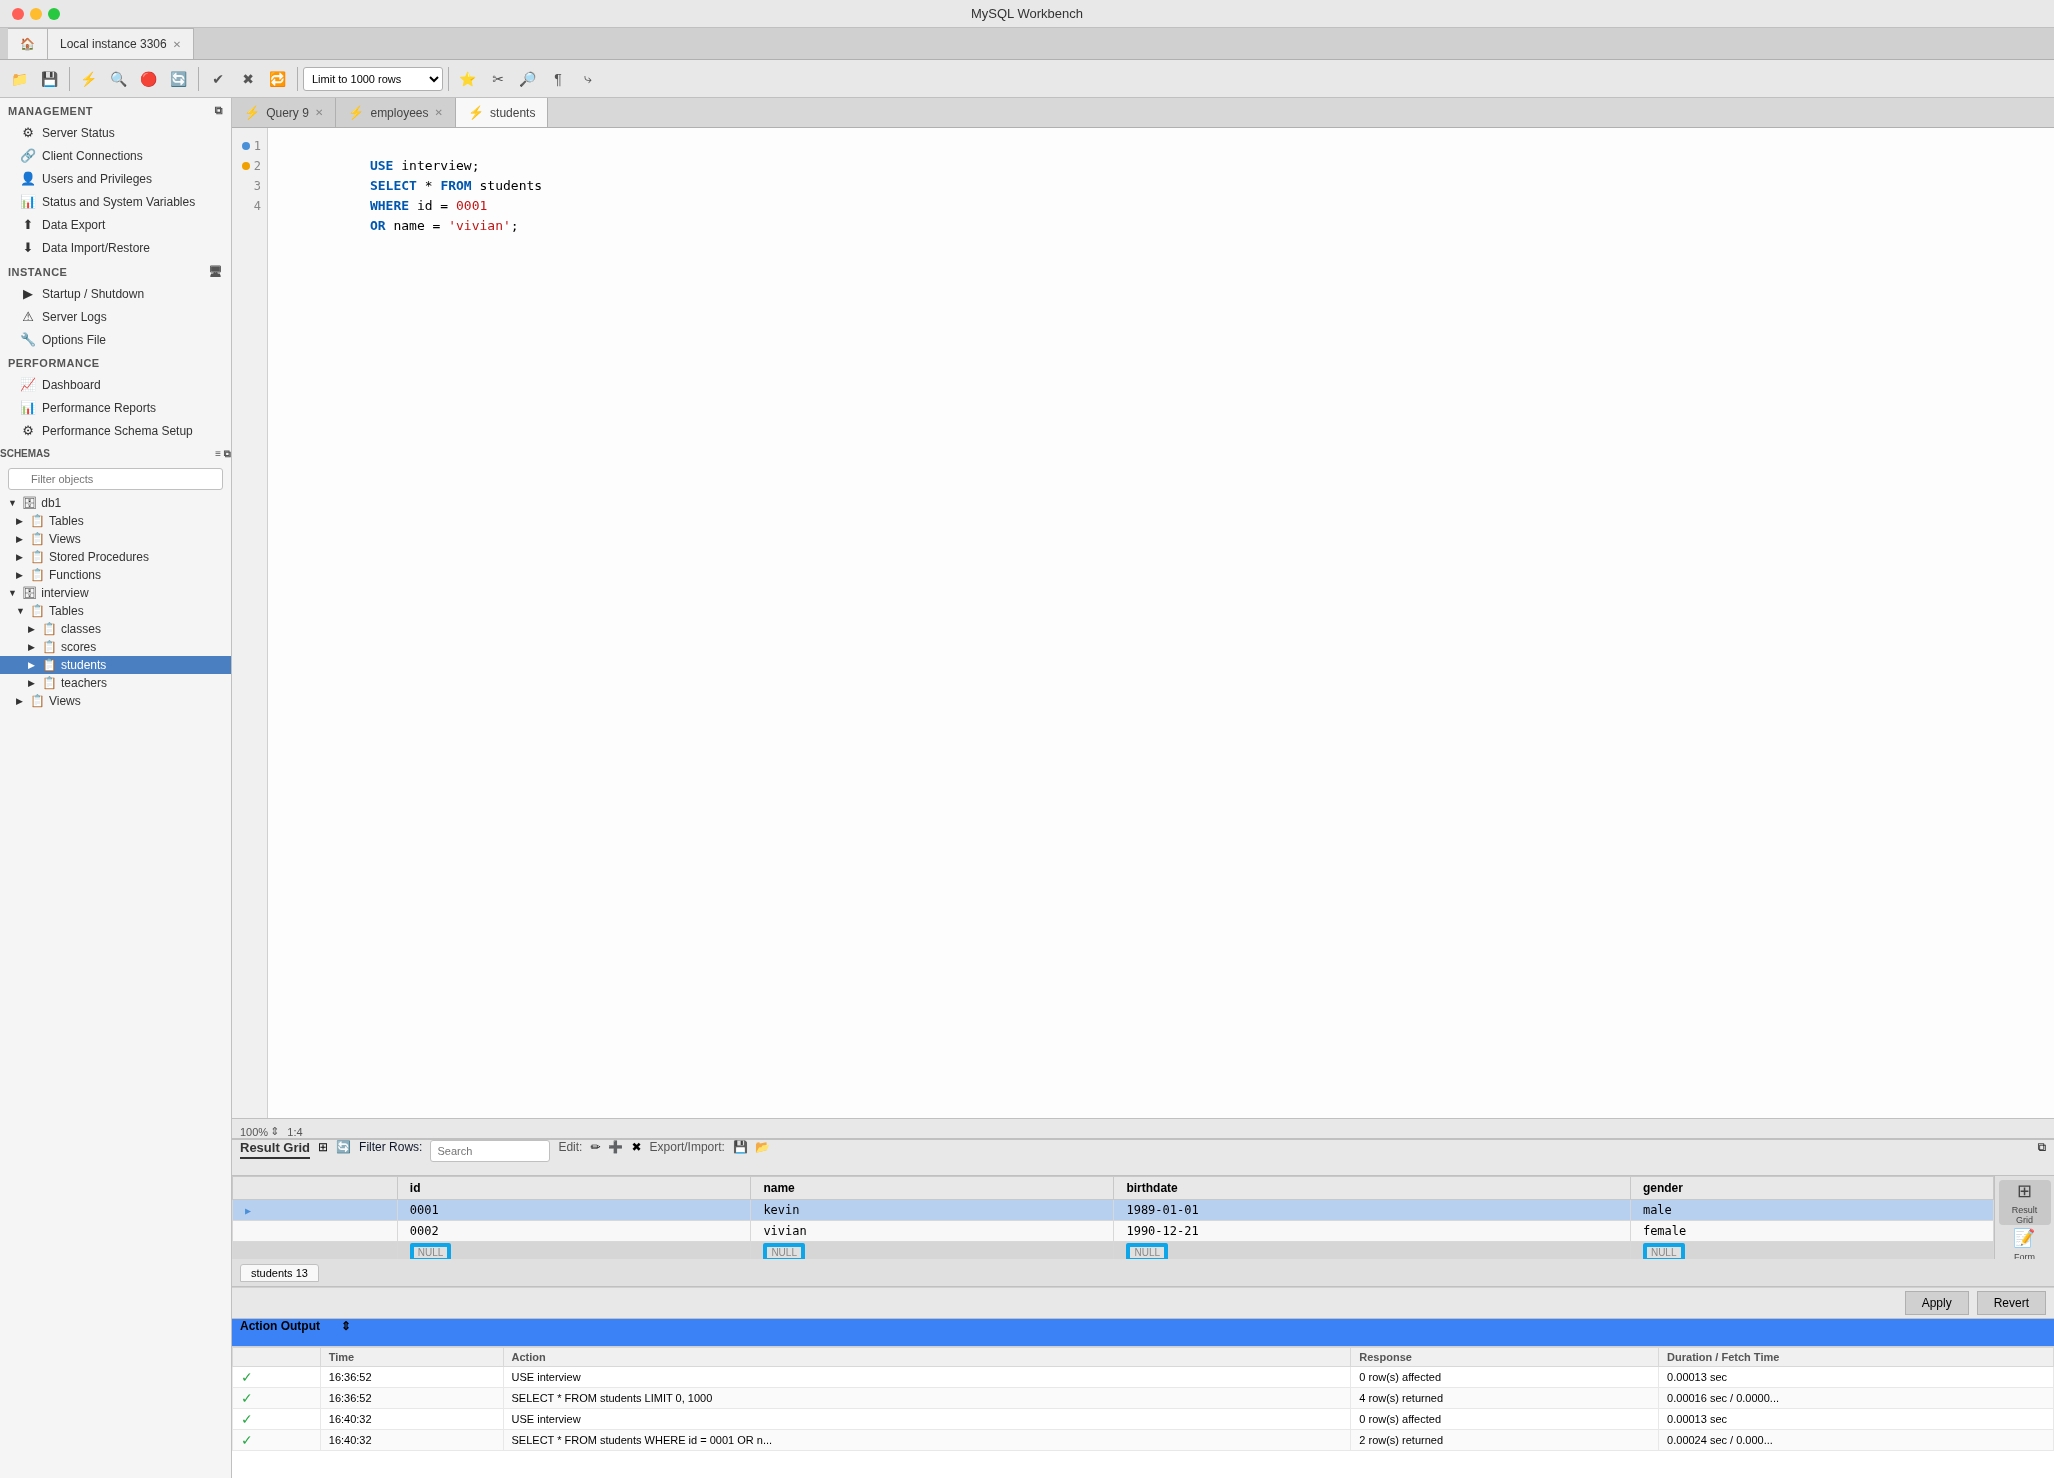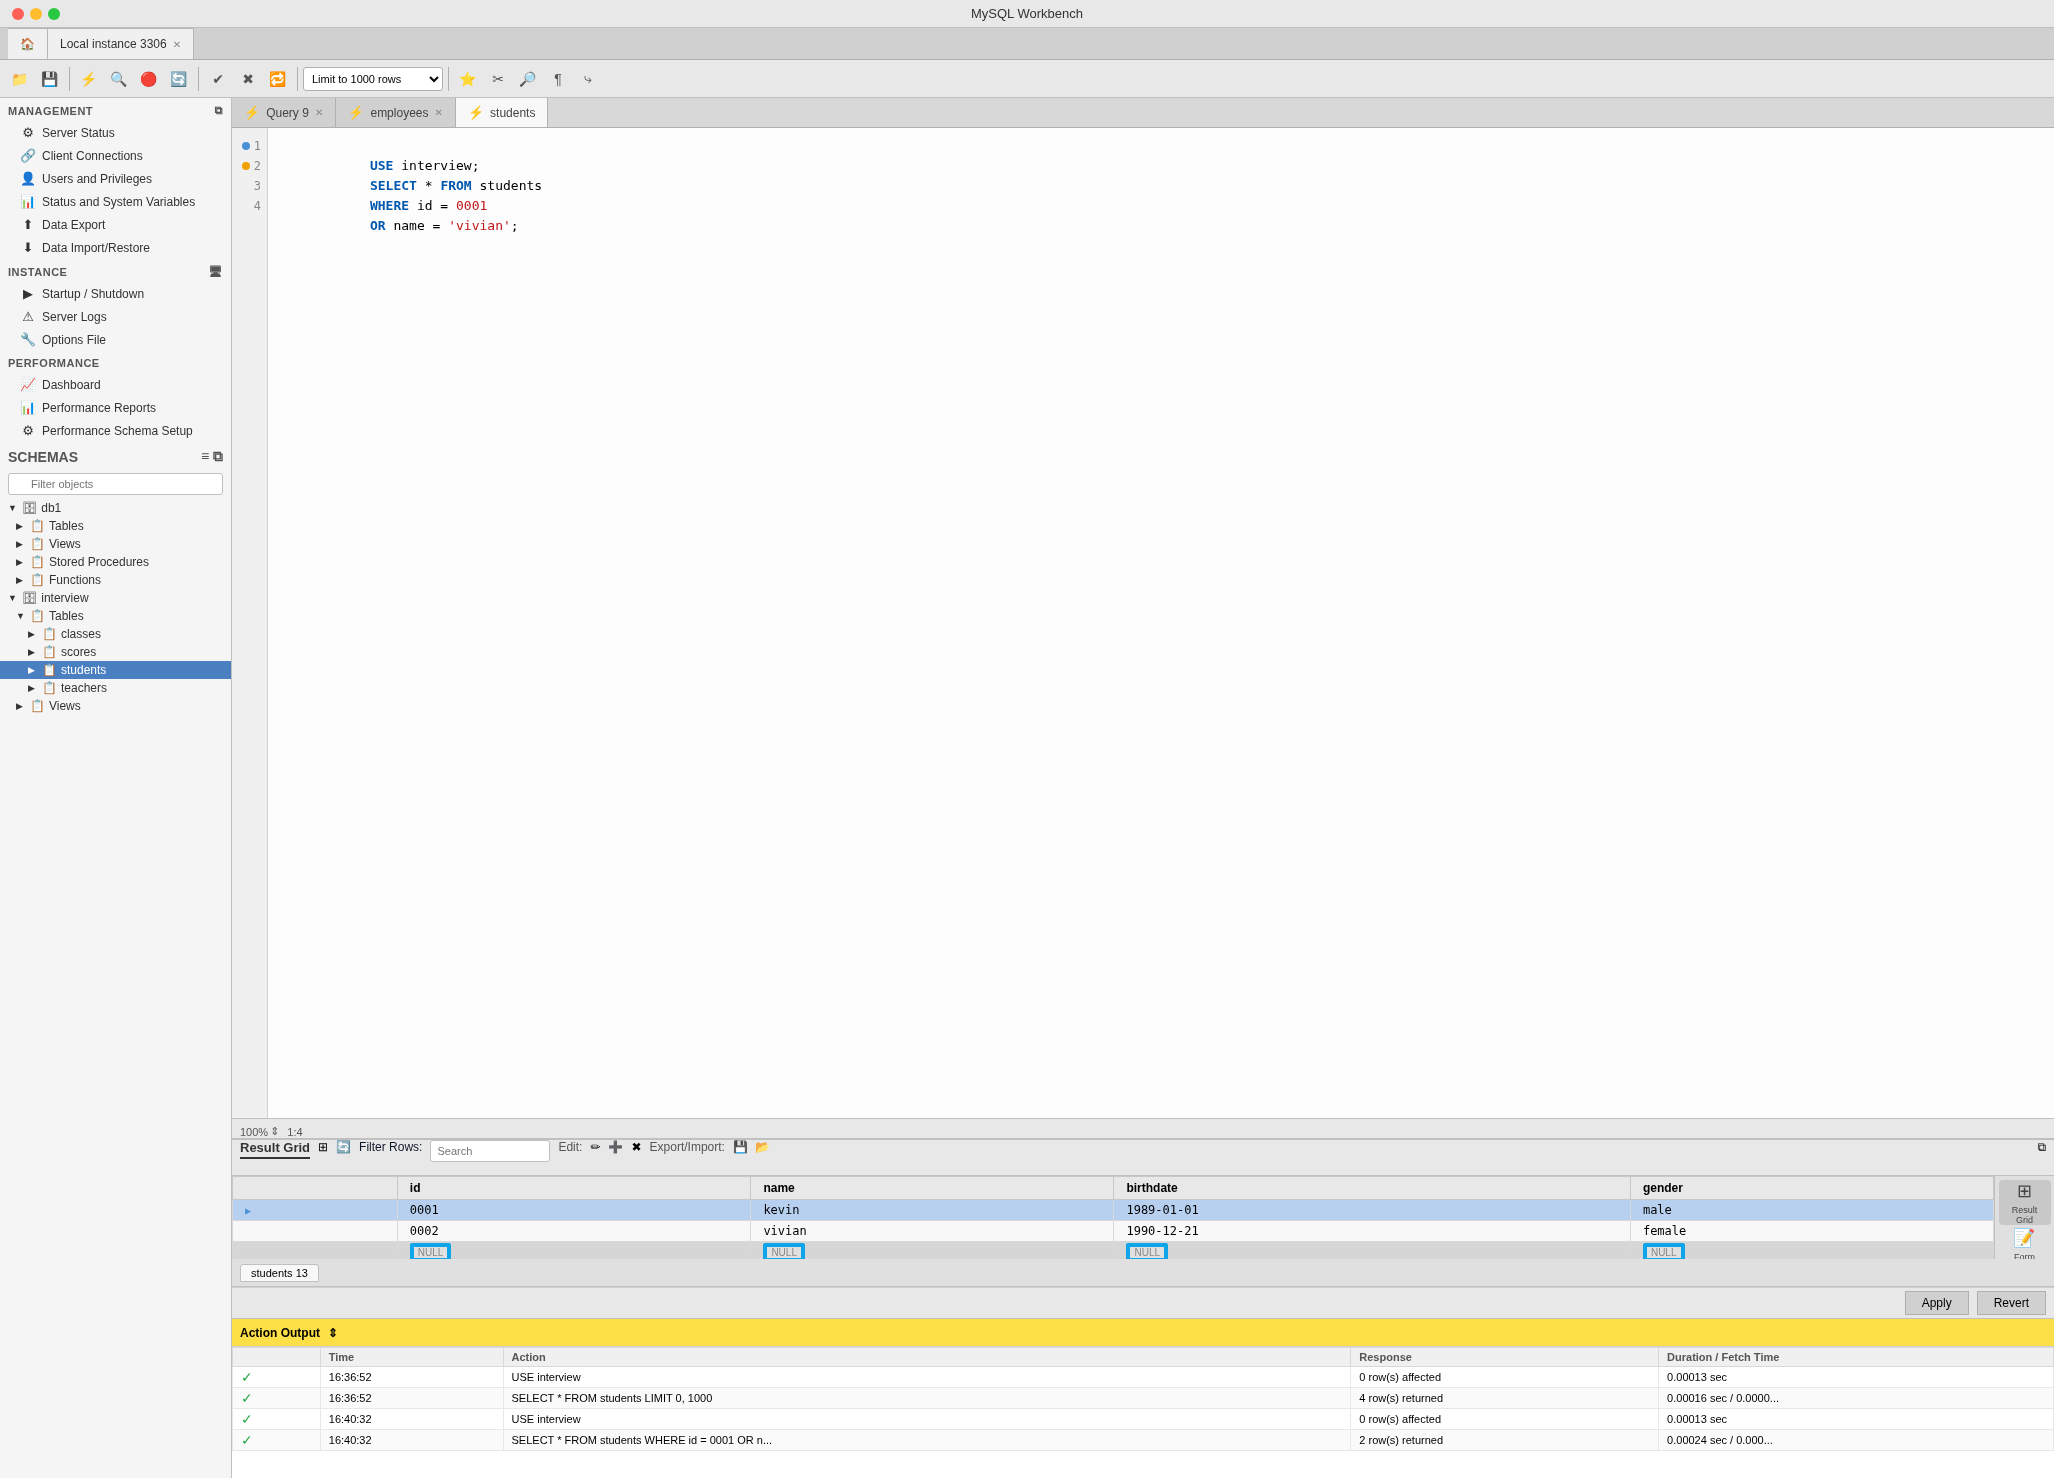--- a/index.html
+++ b/index.html
@@ -120,24 +120,24 @@
       padding: 4px 8px 4px 20px;
       cursor: pointer;
       color: #333;
       font-size: 12px;
       gap: 6px;
     }
     .sidebar-icon { font-size: 13px; width: 16px; text-align: center; }
 
     .schemas-header {
       display: flex;
-      align-items: center;
+      align-items: flex-start;
       justify-content: space-between;
-      padding: 6px 8px;
-      font-size: 14px;
+      padding: 6px 0;
+      font-size: 10px;
       font-weight: bold;
       color: #555;
       text-transform: uppercase;
     }
     .filter-input {
       margin: 2px 8px 4px 8px;
       width: calc(100% - 16px);
       height: 22px;
       border: 1px solid #c0c0c0;
       border-radius: 3px;
@@ -404,28 +404,27 @@
     
     .action-output {
       height: 160px;
       border-top: 1px solid #c0c0c0;
       display: flex;
       flex-direction: column;
       flex-shrink: 0;
     }
     .action-output-header {
       height: 28px;
-      background: #fde047;
-      display: flex;
-      align-items: center;
+      background: #3b82f6;
+      display: flex;
       padding: 0 8px;
       font-size: 12px;
       font-weight: bold;
       border-bottom: 1px solid #d0d0d0;
-      gap: 8px;
+      gap: 21px;
     }
     .action-table {
       flex: 1;
       overflow: auto;
       background: white;
     }
     .act-table {
       width: 100%;
       border-collapse: collapse;
       font-size: 11px;

